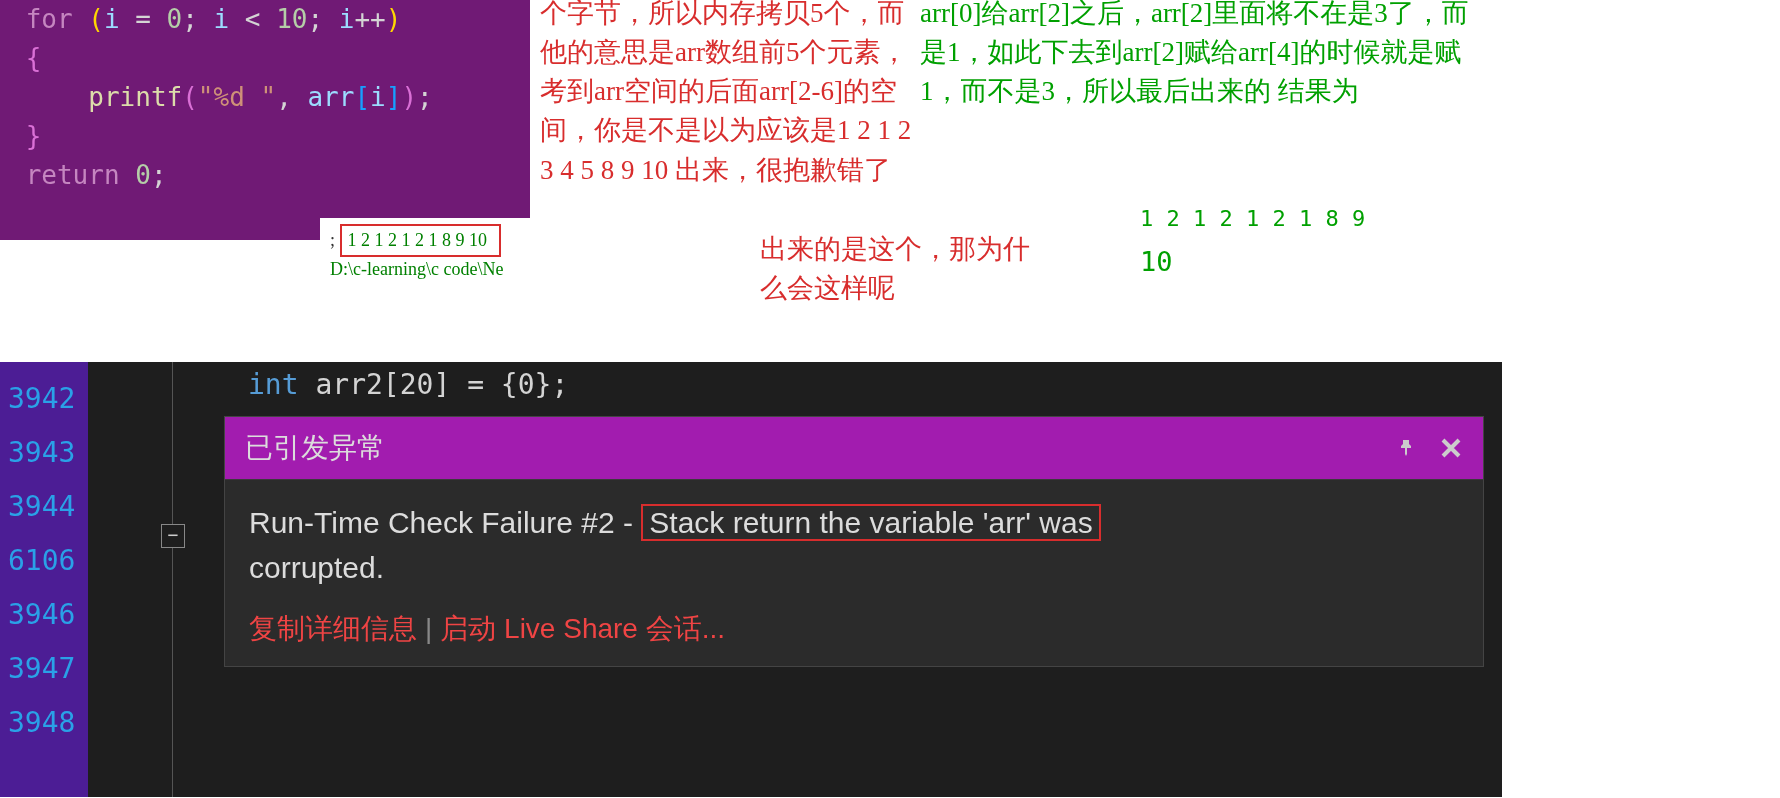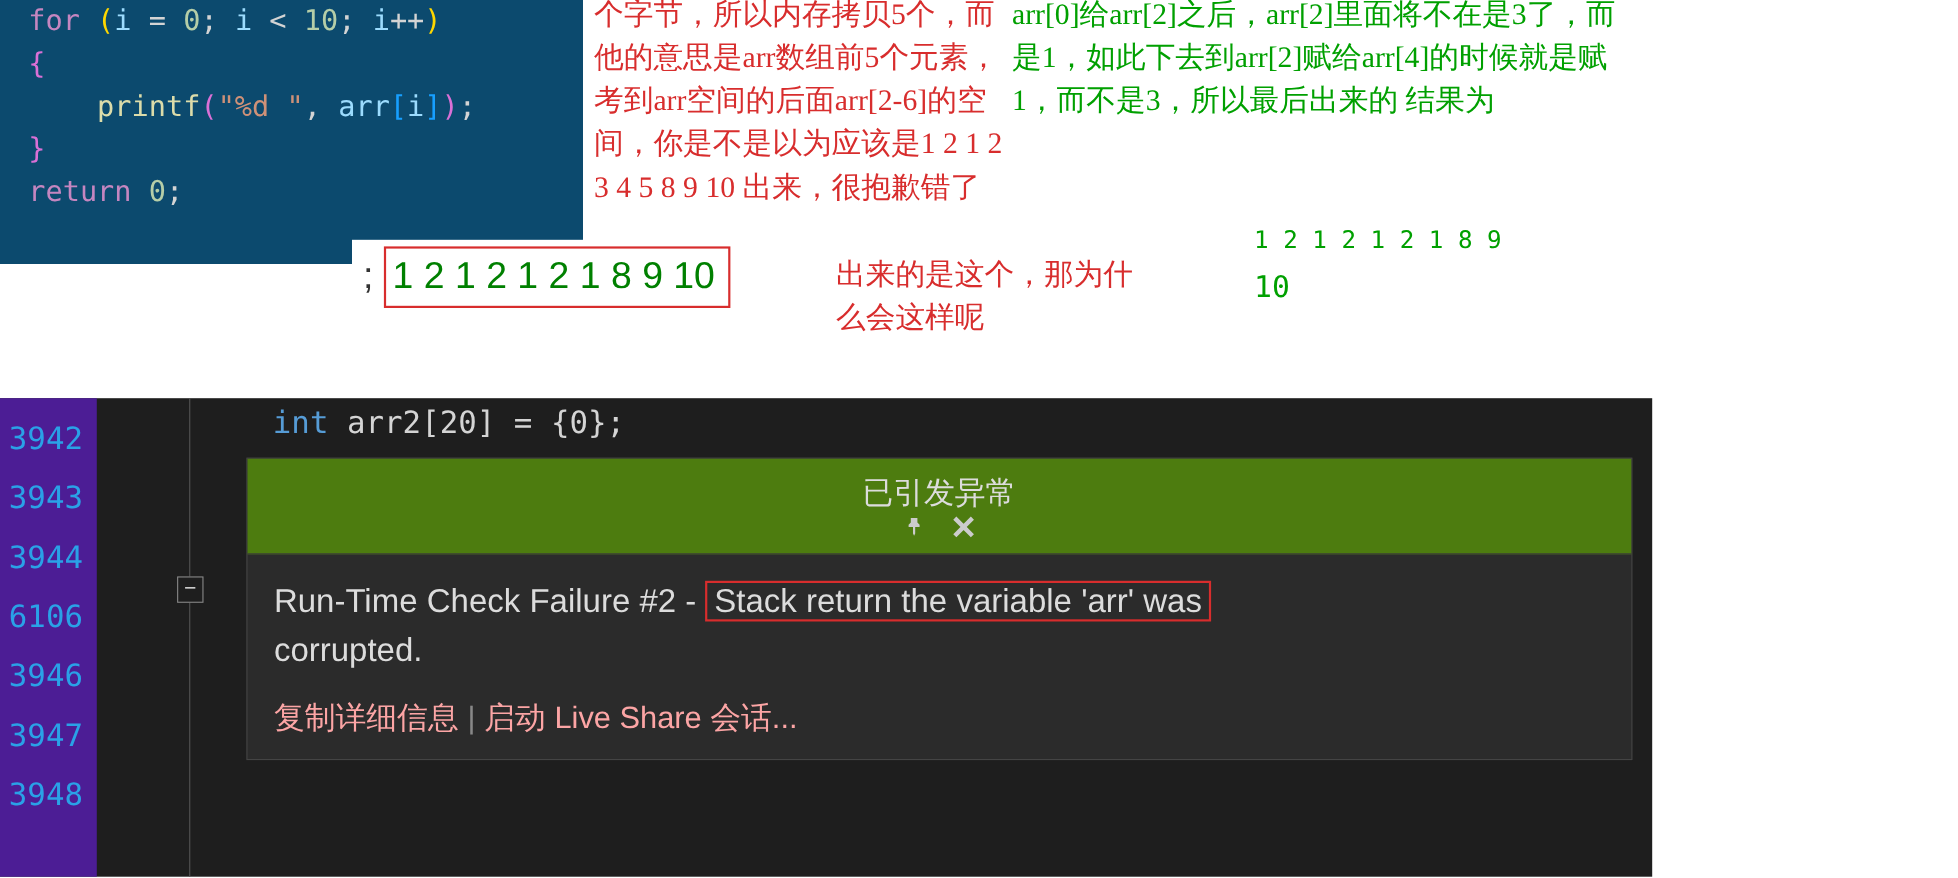--- a/index.html
+++ b/index.html
@@ -11,21 +11,21 @@
     height: 798px;
     overflow: hidden;
     position: relative;
   }
   .code-block-top {
     position: absolute;
     left: 0;
     top: 0;
     width: 530px;
     height: 240px;
-    background: #0c4a6e;
+    background: #701a75;
     padding: 0px 10px;
     box-sizing: border-box;
     font-size: 26px;
     line-height: 1.5;
   }
   .code-block-top pre {
     margin: 0;
     font-family: Consolas, monospace;
   }
   .kw-for { color: #c586c0; }
@@ -85,22 +85,22 @@
     font-size: 27px;
     color: #00a000;
   }
   .console-box {
     position: absolute;
     left: 320px;
     top: 218px;
     width: 440px;
     background: #ffffff;
     padding: 6px 10px;
-    font-family: Liberation Sans, sans-serif;
-    font-size: 34px;
+    font-family: Liberation Serif, serif;
+    font-size: 18px;
     color: #008000;
     line-height: 1.4;
   }
   .console-box .dark { color: #333333; }
   .console-result-line {
     display: inline-block;
     border: 2px solid #d82d2d;
     padding: 2px 12px 2px 6px;
   }
   .ide-bottom {
@@ -163,28 +163,27 @@
     position: absolute;
     left: 136px;
     top: 54px;
     width: 1260px;
     background: #2b2b2b;
     border: 1px solid #444;
     padding: 0;
     box-sizing: border-box;
   }
   .exception-header {
-    background: #4d7c0f;
+    background: #a21caf;
     padding: 12px 20px;
     display: flex;
     justify-content: space-between;
     align-items: center;
     border-bottom: 1px solid #3a3a3a;
     font-family: 'Microsoft YaHei', sans-serif;
-    flex-direction: column;
   }
   .exception-title {
     color: #dcdcdc;
     font-size: 28px;
     font-weight: 400;
   }
   .exception-icons {
     display: flex;
     gap: 20px;
     align-items: center;
@@ -199,21 +198,21 @@
   .red-box-inline {
     border: 2px solid #d82d2d;
     padding: 0 6px;
   }
   .exception-links {
     padding: 0 24px 18px 24px;
     font-size: 28px;
     font-family: 'Microsoft YaHei', sans-serif;
   }
   .exception-links a {
-    color: #fca5a5;
+    color: #ef4444;
     text-decoration: none;
   }
   .exception-links .sep {
     color: #888;
     margin: 0 8px;
   }
   .pin-svg, .x-svg {
     fill: #cccccc;
     width: 24px;
     height: 24px;
@@ -233,21 +232,21 @@
 </div>
 
 <div class="red-annotation red-annotation-1">个字节，所以内存拷贝5个，而他的意思是arr数组前5个元素，考到arr空间的后面arr[2-6]的空间，你是不是以为应该是1 2 1 2 3 4 5 8 9 10 出来，很抱歉错了</div>
 
 <div class="green-annotation green-annotation-1">arr[0]给arr[2]之后，arr[2]里面将不在是3了，而是1，如此下去到arr[2]赋给arr[4]的时候就是赋1，而不是3，所以最后出来的 结果为</div>
 <div class="green-result-tail">1 2 1 2 1 2 1 8 9</div>
 <div class="green-result-tail2">10</div>
 
 <div class="console-box">
   <span class="dark">;</span> <span class="console-result-line">1 2 1 2 1 2 1 8 9 10</span><br>
-  <br>
+  <span>D:\c-learning\c code\Ne</span><br>
   <br>
 </div>
 
 <div class="red-annotation red-annotation-2">出来的是这个，那为什么会这样呢</div>
 
 <div class="ide-bottom">
   <div class="gutter">
     <div>3942</div>
     <div>3943</div>
     <div>3944</div>

